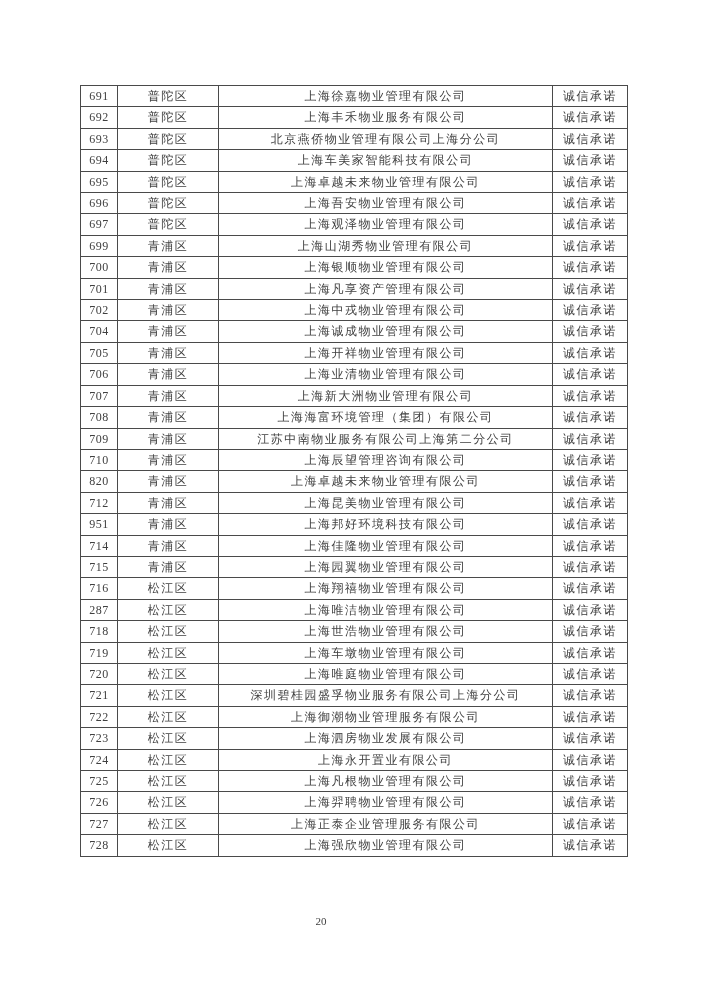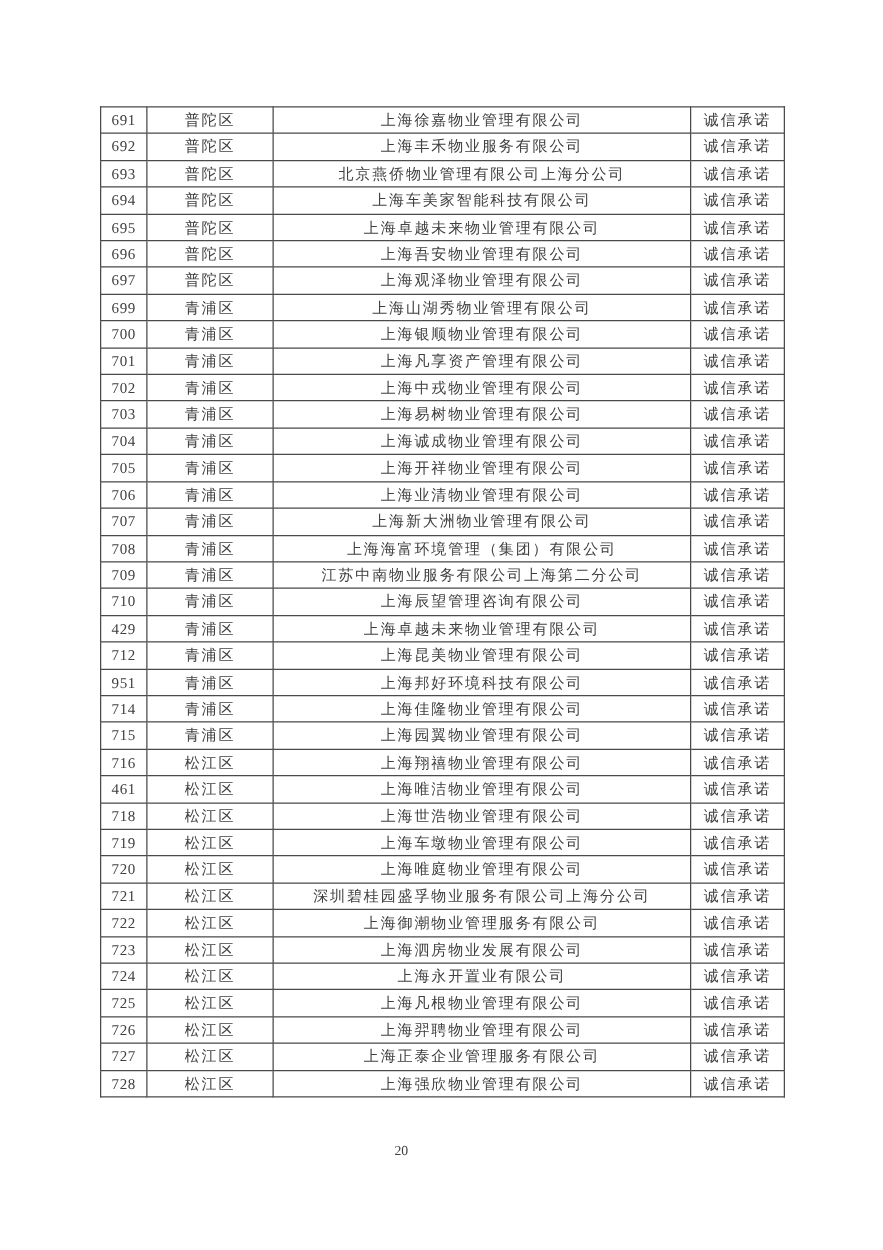--- a/index.html
+++ b/index.html
@@ -128,26 +128,20 @@
           <td class="cell-company">上海凡享资产管理有限公司</td>
           <td class="cell-status">诚信承诺</td>
         </tr>
         <tr>
           <td class="cell-no">702</td>
           <td class="cell-district">青浦区</td>
           <td class="cell-company">上海中戎物业管理有限公司</td>
           <td class="cell-status">诚信承诺</td>
         </tr>
         <tr>
-          <td class="cell-no">703</td>
-          <td class="cell-district">青浦区</td>
-          <td class="cell-company">上海易树物业管理有限公司</td>
-          <td class="cell-status">诚信承诺</td>
-        </tr>
-        <tr>
           <td class="cell-no">704</td>
           <td class="cell-district">青浦区</td>
           <td class="cell-company">上海诚成物业管理有限公司</td>
           <td class="cell-status">诚信承诺</td>
         </tr>
         <tr>
           <td class="cell-no">705</td>
           <td class="cell-district">青浦区</td>
           <td class="cell-company">上海开祥物业管理有限公司</td>
           <td class="cell-status">诚信承诺</td>
@@ -176,21 +170,21 @@
           <td class="cell-company">江苏中南物业服务有限公司上海第二分公司</td>
           <td class="cell-status">诚信承诺</td>
         </tr>
         <tr>
           <td class="cell-no">710</td>
           <td class="cell-district">青浦区</td>
           <td class="cell-company">上海辰望管理咨询有限公司</td>
           <td class="cell-status">诚信承诺</td>
         </tr>
         <tr>
-          <td class="cell-no">429</td>
+          <td class="cell-no">820</td>
           <td class="cell-district">青浦区</td>
           <td class="cell-company">上海卓越未来物业管理有限公司</td>
           <td class="cell-status">诚信承诺</td>
         </tr>
         <tr>
           <td class="cell-no">712</td>
           <td class="cell-district">青浦区</td>
           <td class="cell-company">上海昆美物业管理有限公司</td>
           <td class="cell-status">诚信承诺</td>
         </tr>
@@ -212,21 +206,21 @@
           <td class="cell-company">上海园翼物业管理有限公司</td>
           <td class="cell-status">诚信承诺</td>
         </tr>
         <tr>
           <td class="cell-no">716</td>
           <td class="cell-district">松江区</td>
           <td class="cell-company">上海翔禧物业管理有限公司</td>
           <td class="cell-status">诚信承诺</td>
         </tr>
         <tr>
-          <td class="cell-no">461</td>
+          <td class="cell-no">287</td>
           <td class="cell-district">松江区</td>
           <td class="cell-company">上海唯洁物业管理有限公司</td>
           <td class="cell-status">诚信承诺</td>
         </tr>
         <tr>
           <td class="cell-no">718</td>
           <td class="cell-district">松江区</td>
           <td class="cell-company">上海世浩物业管理有限公司</td>
           <td class="cell-status">诚信承诺</td>
         </tr>

